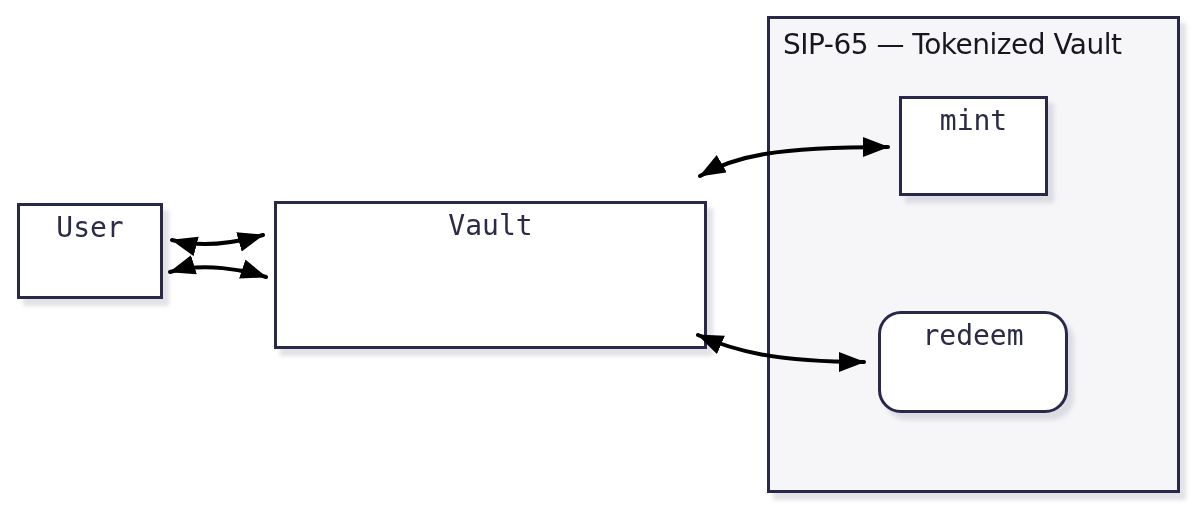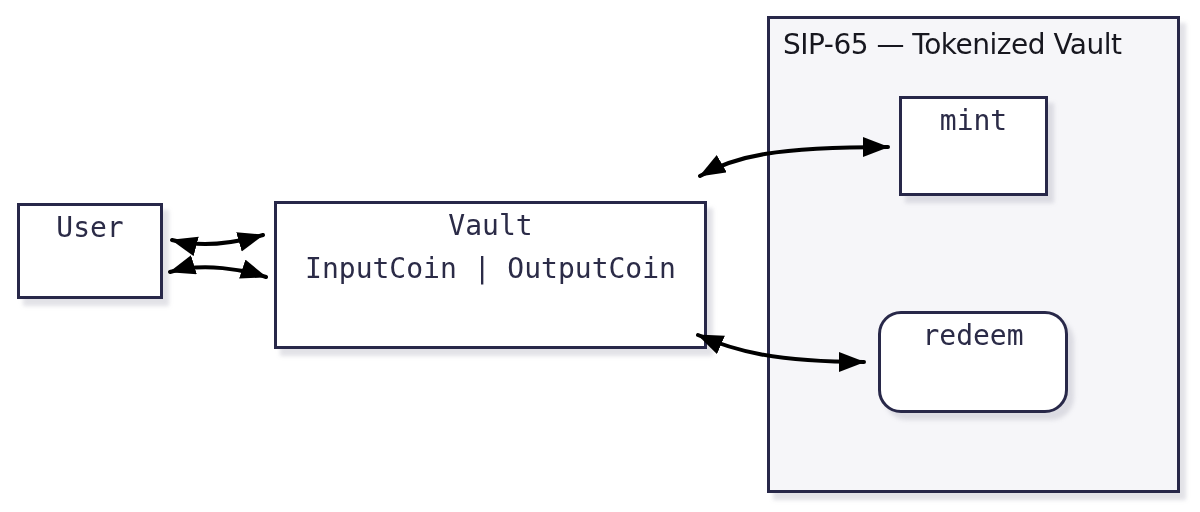--- a/index.html
+++ b/index.html
@@ -76,21 +76,20 @@
   <div class="group-box">
     <div class="group-title">SIP-65 — Tokenized Vault</div>
   </div>
 
   <div class="box node-user">
     <span>User</span>
   </div>
 
   <div class="box node-vault">
     <div>Vault</div>
-    <div>InputCoin | OutputCoin</div>
   </div>
 
   <div class="box node-mint">
     <span>mint</span>
   </div>
 
   <div class="box node-redeem">
     <span>redeem</span>
   </div>
 

